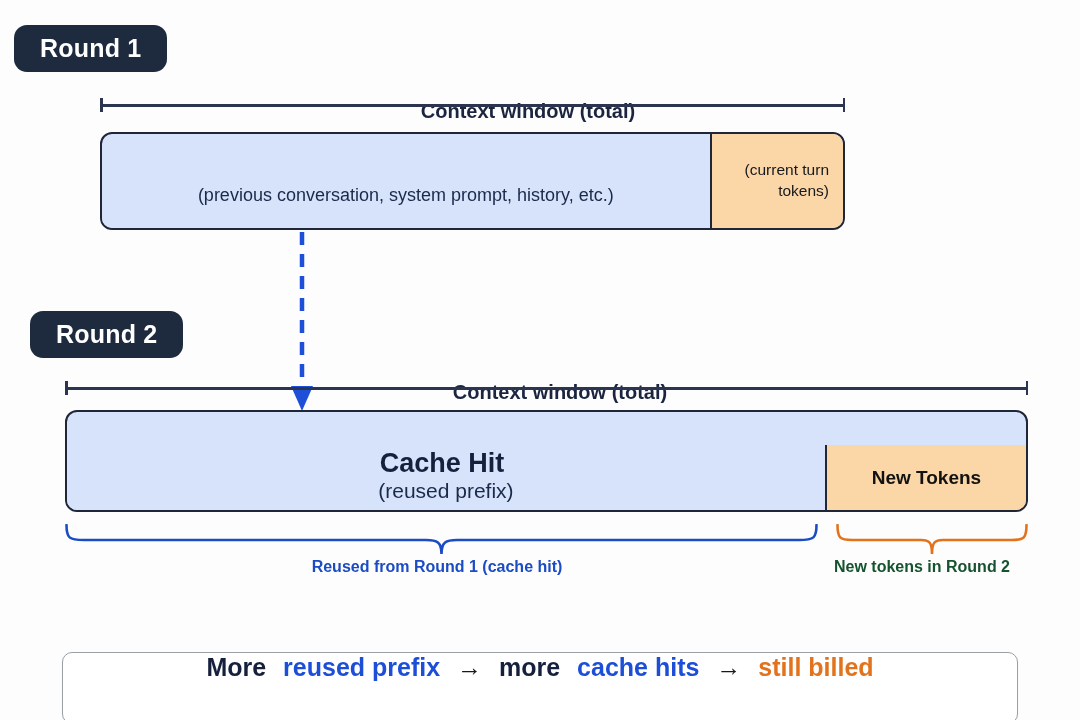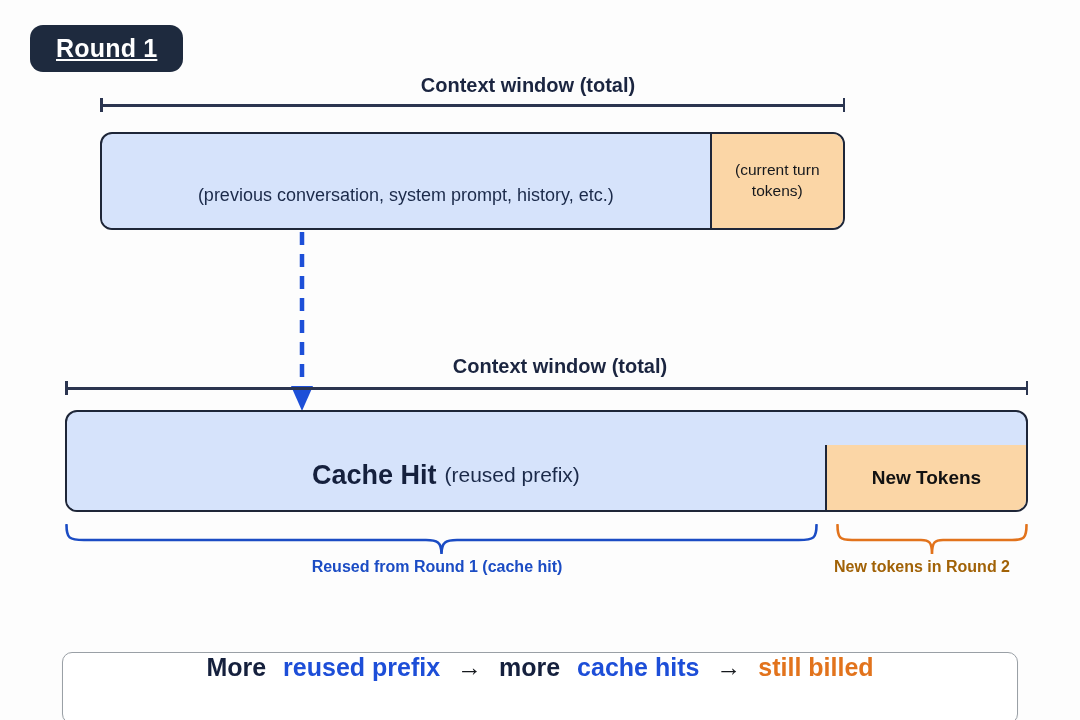--- a/index.html
+++ b/index.html
@@ -25,20 +25,21 @@
     letter-spacing: 0.2px;
   }
 
   
   .ctx-label {
     transform: translateX(-50%);
     font-size: 20px;
     font-weight: bold;
     color: #1b2540;
     white-space: nowrap;
+    margin-top: 26px;
   }
 
   
   .measure-line { height: 14px; }
   .measure-line .h {
     position: absolute; left: 0; right: 0; top: 6px;
     height: 2.5px; background: #2b3550;
   }
   .measure-line .tick {
     position: absolute; top: 0; width: 2.5px; height: 14px; background: #2b3550;
@@ -58,38 +59,38 @@
     background: #d6e3fb;
     display: flex; align-items: center; justify-content: center;
     text-align: center;
     color: #1b2a4a;
     margin-top: 28px;
   }
   .bar .seg-orange {
     background: #fbd6a6;
     border-left: 2.5px solid #1e2638;
     display: flex; align-items: center; justify-content: center;
-    text-align: center;
+    text-align: right;
     color: #15181d;
   }
   .bar1 .seg-blue { font-size: 18px; }
   .bar1 .seg-orange { font-size: 15.5px; line-height: 1.35; padding: 0 14px; }
-  .bar2 .seg-blue { font-size: 21px; }
+  .bar2 .seg-blue { font-size: 21px; flex-direction: column; }
   .bar2 .seg-blue .strong { font-weight: bold; font-size: 27px; color: #15203d; margin-right: 8px; }
   .bar2 .seg-orange { font-size: 19px; font-weight: bold; color: #121212; }
 
   
   .brace-label {
     transform: translateX(-50%);
     font-size: 16px;
     font-weight: bold;
     white-space: nowrap;
   }
   .brace-label.blue { color: #1b4cc4; }
-  .brace-label.orange { color: #a16207; }
+  .brace-label.orange { color: #14532d; }
 
   
   .summary-box {
     border: 1.5px solid #9aa0a6;
     border-radius: 10px;
     background: #ffffff;
     display: flex; justify-content: center;
     box-shadow: 0 1px 2px rgba(0,0,0,0.05);
     margin-top: 36px;
   }
@@ -97,40 +98,41 @@
   .summary-text .blue { color: #1d4ed8; }
   .summary-text .orange { color: #e2731c; }
   .summary-text .arrow-glyph { color: #15181d; font-weight: bold; padding: 0 10px; }
   .summary-text .gap { display: inline-block; width: 10px; }
 </style>
 </head>
 <body>
 
 <div class="canvas">
 
-  <div class="abs round-badge" style="left:30px; top:25px;text-decoration:underline;">Round 1</div>
+  <div class="abs round-badge" style="left:14px; top:25px;">Round 1</div>
 
   <div class="abs ctx-label" style="left:528px; top:74px;">Context window (total)</div>
 
   <div class="abs measure-line" style="left:100px; top:98px; width:745px;">
     <div class="tick left"></div>
     <div class="h"></div>
     <div class="tick right"></div>
   </div>
 
   <div class="abs bar bar1" style="left:100px; top:132px; width:745px; height:98px;">
     <div class="seg-blue" style="width:611px;">(previous conversation, system prompt, history, etc.)</div>
     <div class="seg-orange" style="width:134px;">(current turn tokens)</div>
   </div>
 
   <svg class="abs" style="left:289px; top:230px;" width="26" height="182" viewBox="0 0 26 182">
     <line x1="13" y1="2" x2="13" y2="158" stroke="#1d4fd8" stroke-width="4.5" stroke-dasharray="13 9"></line>
     <polygon points="2,156 24,156 13,181" fill="#1d4fd8"></polygon>
   </svg>
 
+  <div class="abs round-badge" style="left:30px; top:311px;">Round 2</div>
 
   <div class="abs ctx-label" style="left:560px; top:355px;">Context window (total)</div>
 
   <div class="abs measure-line" style="left:65px; top:381px; width:963px;">
     <div class="tick left"></div>
     <div class="h"></div>
     <div class="tick right"></div>
   </div>
 
   <div class="abs bar bar2" style="left:65px; top:410px; width:963px; height:102px;">

